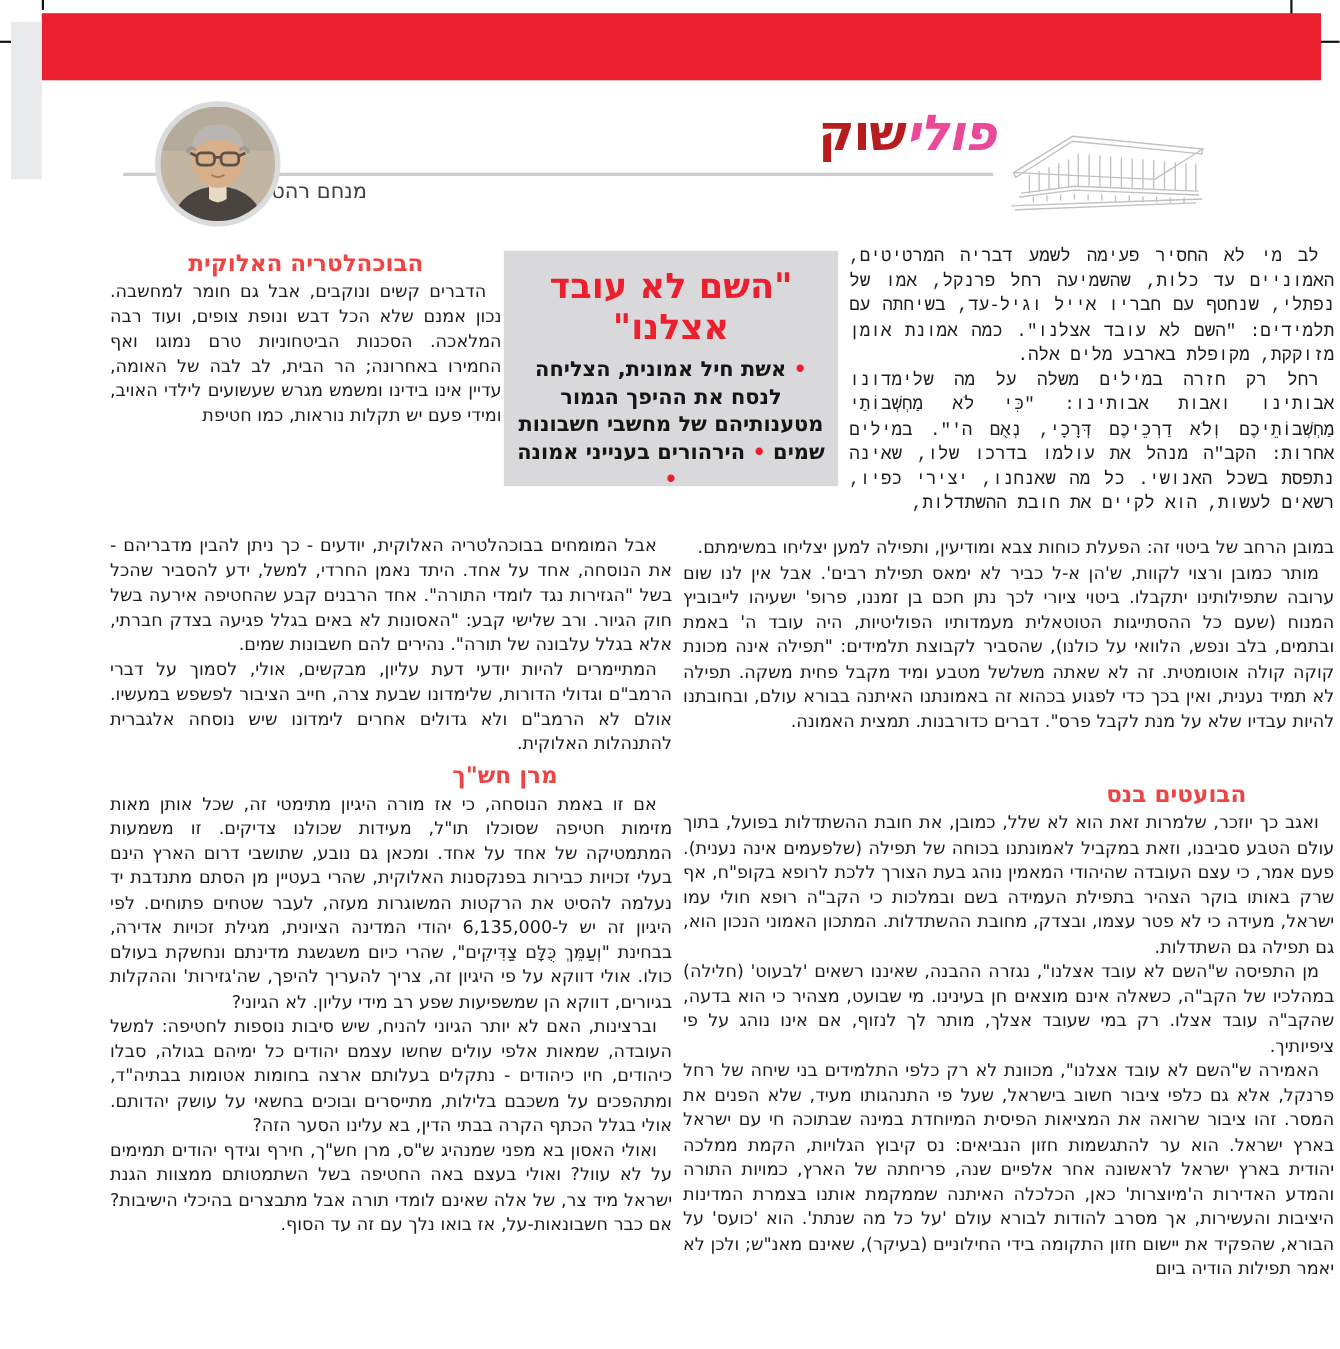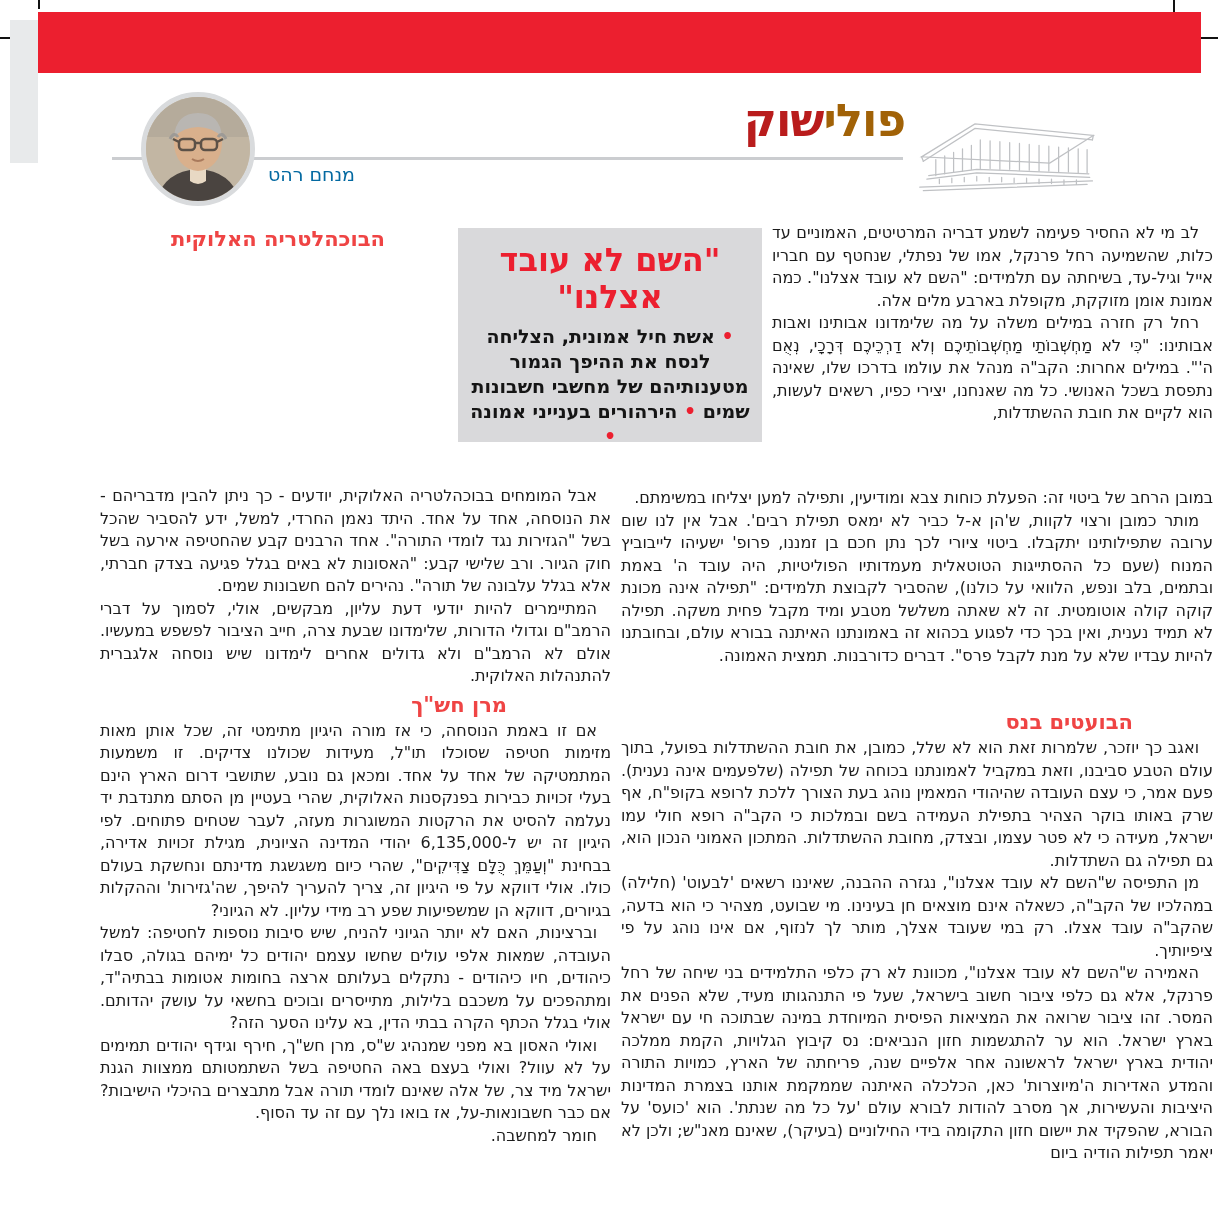--- a/index.html
+++ b/index.html
@@ -12,32 +12,32 @@
   .crop { position:absolute; background:#121212; }
   
   .banner { position:absolute; left:38px; top:12px; width:1163px; height:61px; background:#ec1f2f; }
   .sidebar-strip { position:absolute; left:10px; top:20px; width:28px; height:143px; background:#e8eaeb; }
   .header-rule { position:absolute; left:112px; top:157px; width:791px; height:3px; background:#cbcdd0; }
   
   .masthead-title {
     position:absolute; right:313px; top:98px; font-size:45px; font-weight:bold;
     letter-spacing:-1px; line-height:1; white-space:nowrap;
   }
-  .masthead-title .t-red { color:#a16207; }
+  .masthead-title .t-red { color:#ec4899;font-style:italic; }
   .masthead-title .t-gray { color:#b91c1c; }
   .knesset { position:absolute; left:918px; top:100px; width:178px; height:95px; }
   
   .author-photo {
     position:absolute; left:141px; top:92px; width:114px; height:114px;
     border-radius:50%; border:5px solid #d9dbdd; box-sizing:border-box;
     overflow:hidden; background:#c9bfae; z-index:3;
   }
   .author-name {
-    position:absolute; left:225px; top:163px; width:130px; text-align:right;
-    color:#0369a1; font-size:19px; z-index:2;
+    position:absolute; left:225px; top:163px; width:130px; text-align:center;
+    color:#404040; font-size:19px; z-index:2;
   }
   
   .quote-box {
     position:absolute; left:458px; top:228px; width:304px; height:214px;
     background:#d9d9db; box-sizing:border-box; text-align:center;
   }
   .quote-title {
     margin:14px 20px 0; color:#ec1f2f; font-weight:bold; font-size:32px; line-height:37px;
   }
   .quote-sub {
@@ -51,21 +51,21 @@
   }
   .body-text p { margin:0; text-indent:14px; }
   .body-text p.cont { text-indent:0; }
   .section-head {
     color:#ef4444; font-weight:bold; font-size:21px; line-height:24px;
     margin:5px 0 3px; text-indent:0;
   }
   .head-center { text-align:center; }
   .head-offset-a { text-align:right; padding-right:80px;margin-top:43px; }
   .head-offset-b { text-align:right; padding-right:104px; }
-  .col-right-top { left:772px; top:222px; width:441px; height:266px; overflow:hidden; }
+  .col-right-top { left:772px; top:222px; width:441px; height:266px; overflow:hidden;font-family:Liberation Mono, monospace; }
   .col-right-bottom { left:621px; top:487px; width:592px; max-height:739px; overflow:hidden; }
   .col-left-top { left:100px; top:222px; width:356px; height:263px; overflow:hidden; }
   .col-left-bottom { left:100px; top:485px; width:511px; max-height:741px; overflow:hidden; }
 </style>
 </head>
 <body>
 
 <div class="page">
 
   <div class="crop" style="left:38px; top:0; width:2px; height:9px;"></div>
@@ -139,25 +139,25 @@
     <p class="cont">במובן הרחב של ביטוי זה: הפעלת כוחות צבא ומודיעין, ותפילה למען יצליחו במשימתם.</p>
     <p>מותר כמובן ורצוי לקוות, ש'הן א-ל כביר לא ימאס תפילת רבים'. אבל אין לנו שום ערובה שתפילותינו יתקבלו. ביטוי ציורי לכך נתן חכם בן זמננו, פרופ' ישעיהו לייבוביץ המנוח (שעם כל ההסתייגות הטוטאלית מעמדותיו הפוליטיות, היה עובד ה' באמת ובתמים, בלב ונפש, הלוואי על כולנו), שהסביר לקבוצת תלמידים: "תפילה אינה מכונת קוקה קולה אוטומטית. זה לא שאתה משלשל מטבע ומיד מקבל פחית משקה. תפילה לא תמיד נענית, ואין בכך כדי לפגוע בכהוא זה באמונתנו האיתנה בבורא עולם, ובחובתנו להיות עבדיו שלא על מנת לקבל פרס". דברים כדורבנות. תמצית האמונה.</p>
     <div class="section-head head-offset-a">הבועטים בנס</div>
     <p>ואגב כך יוזכר, שלמרות זאת הוא לא שלל, כמובן, את חובת ההשתדלות בפועל, בתוך עולם הטבע סביבנו, וזאת במקביל לאמונתנו בכוחה של תפילה (שלפעמים אינה נענית). פעם אמר, כי עצם העובדה שהיהודי המאמין נוהג בעת הצורך ללכת לרופא בקופ"ח, אף שרק באותו בוקר הצהיר בתפילת העמידה בשם ובמלכות כי הקב"ה רופא חולי עמו ישראל, מעידה כי לא פטר עצמו, ובצדק, מחובת ההשתדלות. המתכון האמוני הנכון הוא, גם תפילה גם השתדלות.</p>
     <p>מן התפיסה ש"השם לא עובד אצלנו", נגזרה ההבנה, שאיננו רשאים 'לבעוט' (חלילה) במהלכיו של הקב"ה, כשאלה אינם מוצאים חן בעינינו. מי שבועט, מצהיר כי הוא בדעה, שהקב"ה עובד אצלו. רק במי שעובד אצלך, מותר לך לנזוף, אם אינו נוהג על פי ציפיותיך.</p>
     <p>האמירה ש"השם לא עובד אצלנו", מכוונת לא רק כלפי התלמידים בני שיחה של רחל פרנקל, אלא גם כלפי ציבור חשוב בישראל, שעל פי התנהגותו מעיד, שלא הפנים את המסר. זהו ציבור שרואה את המציאות הפיסית המיוחדת במינה שבתוכה חי עם ישראל בארץ ישראל. הוא ער להתגשמות חזון הנביאים: נס קיבוץ הגלויות, הקמת ממלכה יהודית בארץ ישראל לראשונה אחר אלפיים שנה, פריחתה של הארץ, כמויות התורה והמדע האדירות ה'מיוצרות' כאן, הכלכלה האיתנה שממקמת אותנו בצמרת המדינות היציבות והעשירות, אך מסרב להודות לבורא עולם 'על כל מה שנתת'. הוא 'כועס' על הבורא, שהפקיד את יישום חזון התקומה בידי החילוניים (בעיקר), שאינם מאנ"ש; ולכן לא יאמר תפילות הודיה ביום</p>
   </div>
 
   <div class="body-text col-left-top">
     <div class="section-head head-center">הבוכהלטריה האלוקית</div>
+    <p>הדברים קשים ונוקבים, אבל גם חומר למחשבה. נכון אמנם שלא הכל דבש ונופת צופים, ועוד רבה המלאכה. הסכנות הביטחוניות טרם נמוגו ואף החמירו באחרונה; הר הבית, לב לבה של האומה, עדיין אינו בידינו ומשמש מגרש שעשועים לילדי האויב, ומידי פעם יש תקלות נוראות, כמו חטיפת</p>
   </div>
 
   <div class="body-text col-left-bottom">
     <p>אבל המומחים בבוכהלטריה האלוקית, יודעים - כך ניתן להבין מדבריהם - את הנוסחה, אחד על אחד. היתד נאמן החרדי, למשל, ידע להסביר שהכל בשל "הגזירות נגד לומדי התורה". אחד הרבנים קבע שהחטיפה אירעה בשל חוק הגיור. ורב שלישי קבע: "האסונות לא באים בגלל פגיעה בצדק חברתי, אלא בגלל עלבונה של תורה". נהירים להם חשבונות שמים.</p>
     <p>המתיימרים להיות יודעי דעת עליון, מבקשים, אולי, לסמוך על דברי הרמב"ם וגדולי הדורות, שלימדונו שבעת צרה, חייב הציבור לפשפש במעשיו. אולם לא הרמב"ם ולא גדולים אחרים לימדונו שיש נוסחה אלגברית להתנהלות האלוקית.</p>
     <div class="section-head head-offset-b">מרן חש"ך</div>
     <p>אם זו באמת הנוסחה, כי אז מורה היגיון מתימטי זה, שכל אותן מאות מזימות חטיפה שסוכלו תו"ל, מעידות שכולנו צדיקים. זו משמעות המתמטיקה של אחד על אחד. ומכאן גם נובע, שתושבי דרום הארץ הינם בעלי זכויות כבירות בפנקסנות האלוקית, שהרי בעטיין מן הסתם מתנדבת יד נעלמה להסיט את הרקטות המשוגרות מעזה, לעבר שטחים פתוחים. לפי היגיון זה יש ל-6,135,000 יהודי המדינה הציונית, מגילת זכויות אדירה, בבחינת "וְעַמֵּךְ כֻּלָּם צַדִּיקִים", שהרי כיום משגשגת מדינתם ונחשקת בעולם כולו. אולי דווקא על פי היגיון זה, צריך להעריך להיפך, שה'גזירות' וההקלות בגיורים, דווקא הן שמשפיעות שפע רב מידי עליון. לא הגיוני?</p>
     <p>וברצינות, האם לא יותר הגיוני להניח, שיש סיבות נוספות לחטיפה: למשל העובדה, שמאות אלפי עולים שחשו עצמם יהודים כל ימיהם בגולה, סבלו כיהודים, חיו כיהודים - נתקלים בעלותם ארצה בחומות אטומות בבתיה"ד, ומתהפכים על משכבם בלילות, מתייסרים ובוכים בחשאי על עושק יהדותם. אולי בגלל הכתף הקרה בבתי הדין, בא עלינו הסער הזה?</p>
     <p>ואולי האסון בא מפני שמנהיג ש"ס, מרן חש"ך, חירף וגידף יהודים תמימים על לא עוול? ואולי בעצם באה החטיפה בשל השתמטותם ממצוות הגנת ישראל מיד צר, של אלה שאינם לומדי תורה אבל מתבצרים בהיכלי הישיבות? אם כבר חשבונאות-על, אז בואו נלך עם זה עד הסוף.</p>
-    <p>חומר למחשבה.</p>
   </div>
 
 </div>
 
 </body></html>

